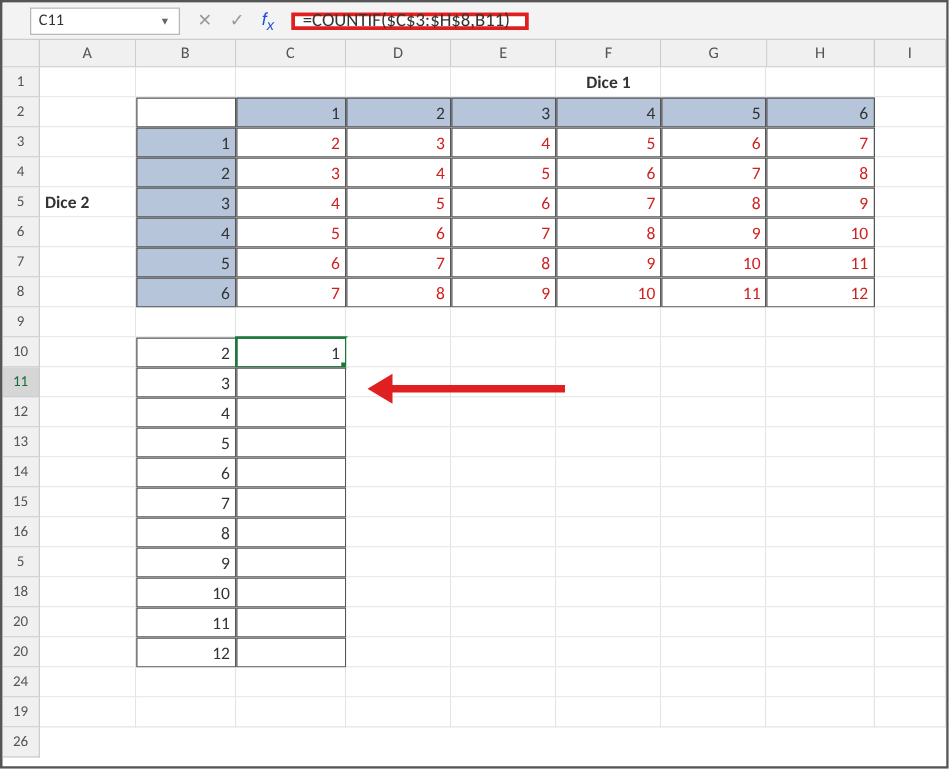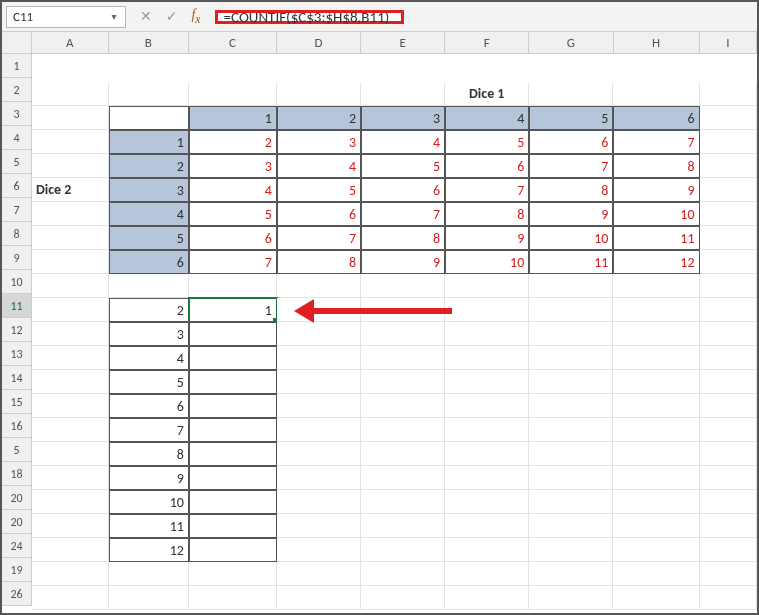--- a/index.html
+++ b/index.html
@@ -20,21 +20,21 @@
     background: #fff;
   }
 
   
   .formula-row {
     display: flex;
     align-items: center;
     height: 30px;
     background: #f3f3f3;
     border-bottom: 1px solid #ccc;
-    padding: 0 4px;
+    padding: 0 22px;
     gap: 6px;
   }
   .namebox {
     width: 120px;
     height: 22px;
     background: #fff;
     border: 1px solid #b7b7b7;
     display: flex;
     align-items: center;
     padding: 0 6px;
@@ -43,21 +43,21 @@
   }
   .namebox .dd {
     position: absolute; right: 4px; top: 3px; width: 14px; height: 14px;
     display:flex;align-items:center;justify-content:center;color:#666;font-size:10px;
   }
   .fbtns {
     display: flex; align-items: center; gap: 14px;
     color:#999; padding: 0 8px;
   }
   .fbtns span { font-size: 14px; }
-  .fx { font-style: italic; font-family: Liberation Serif, serif; font-size:15px; color:#a16207;}
+  .fx { font-style: italic; font-family: Liberation Sans, sans-serif; font-size:15px; color:#1d4ed8;}
   .formula-wrap {
     flex: 0 0 auto;
     border: 3px solid #e02020;
     height: 14px;
     display: flex;
     align-items: center;
     padding: 0 12px 0 6px;
     background: #fff;
     font-size: 15px;
   }
@@ -85,21 +85,21 @@
   .row-headers {
     position:absolute; left:0; top:22px; width:30px;
   }
   .row-headers .rh {
     height:24px;background:#f0f0f0;border-right:1px solid #ccc;border-bottom:1px solid #ccc;
     display:flex;align-items:center;justify-content:center;font-size:12px;color:#555;
   }
   .row-headers .rh.sel { background:#d6d6d6; color:#1a6b3a; }
 
   .cells {
-    position:absolute; left:30px; top:22px; right:0; bottom:0;margin-top:28px;
+    position:absolute; left:30px; top:22px; right:0; bottom:0;
   }
   .row { display:flex; height:24px; }
   .cell {
     height:24px;border-right:1px solid #e3e3e3;border-bottom:1px solid #e3e3e3;
     display:flex;align-items:center;padding:0 4px;
     font-size:14px; background:#fff; position:relative;
   }
   .right { justify-content:flex-end; }
   .center { justify-content:center; }
   .bold { font-weight:bold; }

